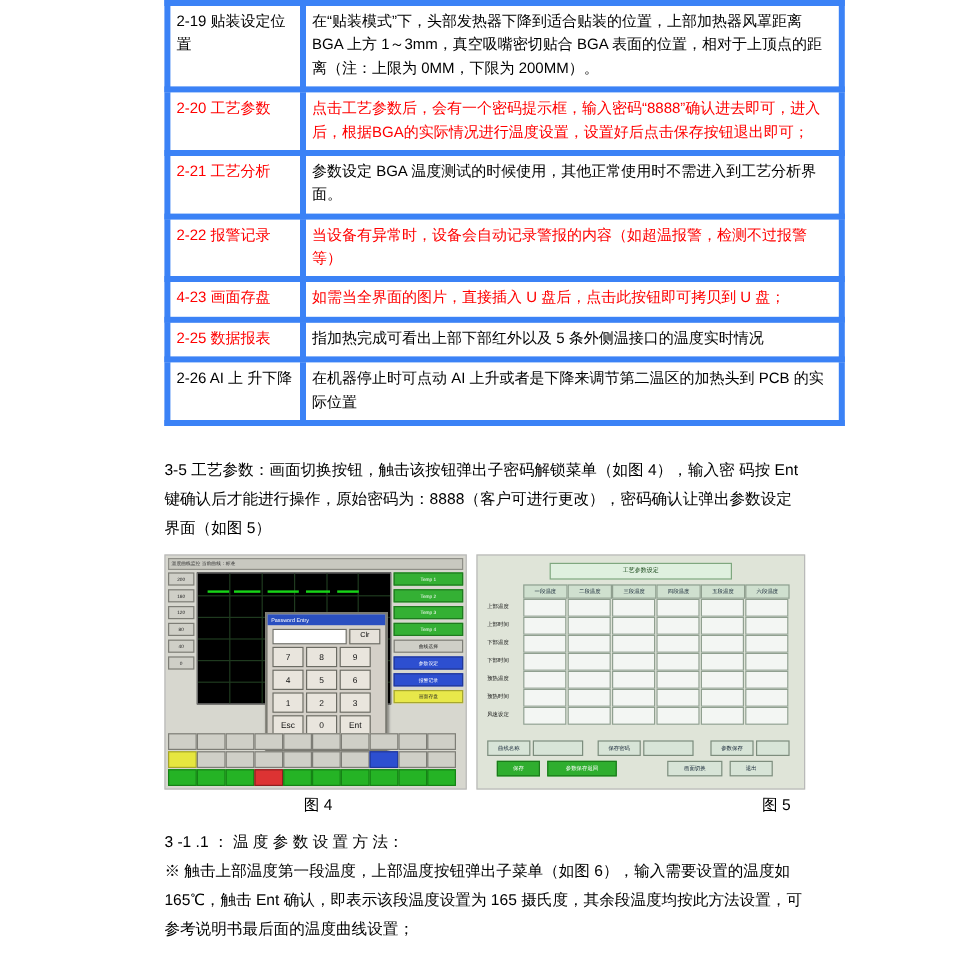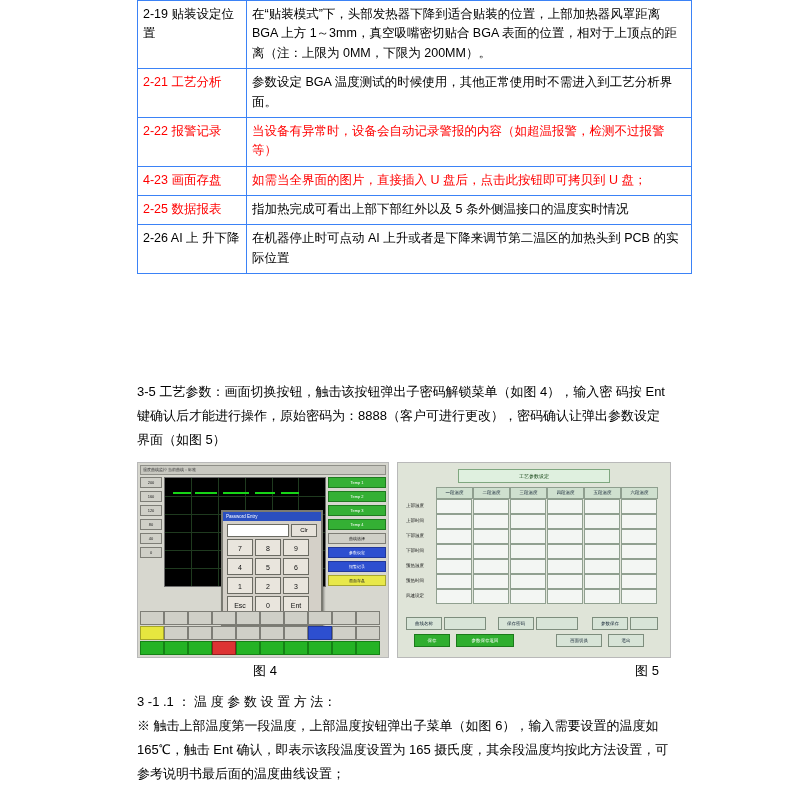--- a/index.html
+++ b/index.html
@@ -24,21 +24,21 @@
   
   .spec-table {
     position: absolute;
     left: 137px;
     top: 0px;
     width: 532px;
     border-collapse: collapse;
     table-layout: fixed;
   }
   .spec-table td {
-    border: 1px solid #3b82f6;
+    border: 5px solid #3b82f6;
     vertical-align: top;
     padding: 4px 5px 5px 5px;
     font-size: 12.5px;
     line-height: 1.55;
   }
   .spec-table td.c1 { width: 98px; }
   .spec-table td.c2 { width: 434px; }
   .red { color: #ff0000; }
   .black { color: #000000; }
 
@@ -201,20 +201,24 @@
 </head>
 <body>
 
 <div class="page">
 
   <table class="spec-table">
     <tbody>
       <tr>
         <td class="c1 black">2-19 贴装设定位置</td>
         <td class="c2 black">在“贴装模式”下，头部发热器下降到适合贴装的位置，上部加热器风罩距离 BGA 上方 1～3mm，真空吸嘴密切贴合 BGA 表面的位置，相对于上顶点的距离（注：上限为 0MM，下限为 200MM）。</td>
+      </tr>
+      <tr>
+        <td class="c1 red">2-20 工艺参数</td>
+        <td class="c2 red">点击工艺参数后，会有一个密码提示框，输入密码“8888”确认进去即可，进入后，根据BGA的实际情况进行温度设置，设置好后点击保存按钮退出即可；</td>
       </tr>
       <tr>
         <td class="c1 red">2-21 工艺分析</td>
         <td class="c2 black">参数设定 BGA 温度测试的时候使用，其他正常使用时不需进入到工艺分析界面。</td>
       </tr>
       <tr>
         <td class="c1 red">2-22 报警记录</td>
         <td class="c2 red">当设备有异常时，设备会自动记录警报的内容（如超温报警，检测不过报警等）</td>
       </tr>
       <tr>

